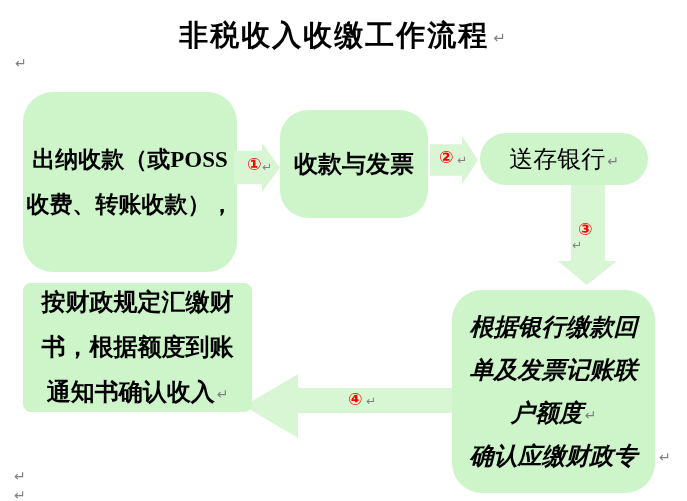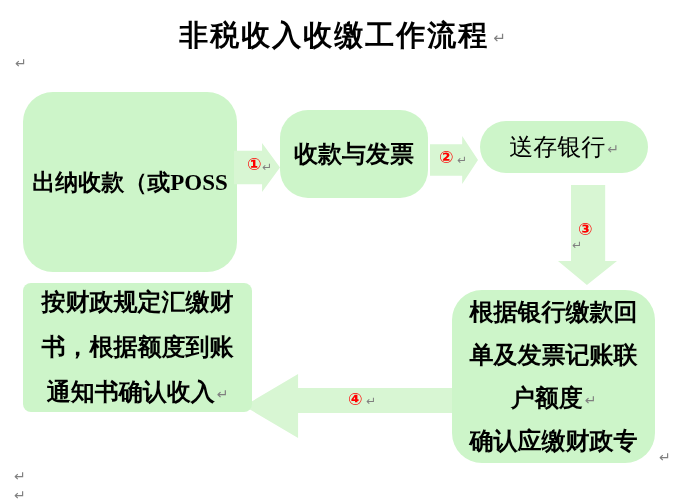--- a/index.html
+++ b/index.html
@@ -25,23 +25,23 @@
   .mark{
     color:var(--mark_gray);font-size:14px;font-weight:normal;
     font-family:"DejaVu Sans","Liberation Sans",sans-serif;line-height:1;
   }
   .mark.abs{position:absolute;}
   .mark.inline{margin-left:2px;vertical-align:middle;}
   .title-row .mark{font-size:15px;vertical-align:middle;margin-left:4px;}
 
   
   .box-cashier{left:23px;top:92px;width:214px;height:180px;border-radius:30px;font-size:23px;line-height:45px;}
-  .box-verify{left:280px;top:110px;width:148px;height:88px;border-radius:28px;font-size:24px;line-height:45px;}
-  .box-bank{left:480px;top:121px;width:168px;height:52px;border-radius:26px;font-size:24px;font-weight:normal;line-height:52px;}
-  .box-confirm{left:452px;top:290px;width:203px;height:173px;border-radius:30px;font-size:24px;line-height:43px;}
+  .box-verify{left:280px;top:110px;width:148px;height:108px;border-radius:28px;font-size:24px;line-height:45px;}
+  .box-bank{left:480px;top:133px;width:168px;height:52px;border-radius:26px;font-size:24px;font-weight:normal;line-height:52px;}
+  .box-confirm{left:452px;top:290px;width:203px;height:203px;border-radius:30px;font-size:24px;line-height:43px;font-style:italic;}
   .box-remit{left:23px;top:283px;width:229px;height:129px;border-radius:8px;font-size:24px;line-height:45px;}
 
   
   .arrow-step1{left:234px;top:143px;width:46px;height:49px;
     clip-path:polygon(0 16%,61% 16%,61% 0,100% 50%,61% 100%,61% 84%,0 84%);}
   .arrow-step2{left:430px;top:136px;width:48px;height:48px;
     clip-path:polygon(0 17%,67% 17%,67% 0,100% 50%,67% 100%,67% 83%,0 83%);}
   .arrow-step3{left:558px;top:185px;width:59px;height:100px;
     clip-path:polygon(22% 0,80% 0,80% 76%,100% 76%,49% 100%,0 76%,22% 76%);}
   .arrow-step4{left:244px;top:374px;width:208px;height:64px;
@@ -56,20 +56,21 @@
     <span>非税收入收缴工作流程</span><span class="mark">↵</span>
   </div>
 
   <span class="mark abs" style="left:15px;top:56px;">↵</span>
   <span class="mark abs" style="left:659px;top:450px;">↵</span>
   <span class="mark abs" style="left:14px;top:469px;">↵</span>
   <span class="mark abs" style="left:14px;top:488px;">↵</span>
 
   <div class="box box-cashier">
     <div class="line">出纳收款（或POSS</div>
+    <div class="line">收费、转账收款），</div>
   </div>
 
   <div class="arrow arrow-step1"></div>
   <span class="num" style="left:247px;top:156px;">①</span>
   <span class="mark abs" style="left:262px;top:161px;font-size:12px;">↵</span>
 
   <div class="box box-verify">
     <div class="line">收款与发票</div>
   </div>
 

